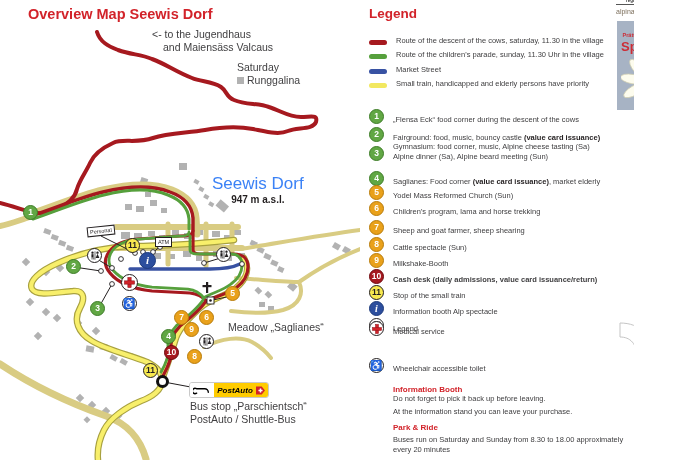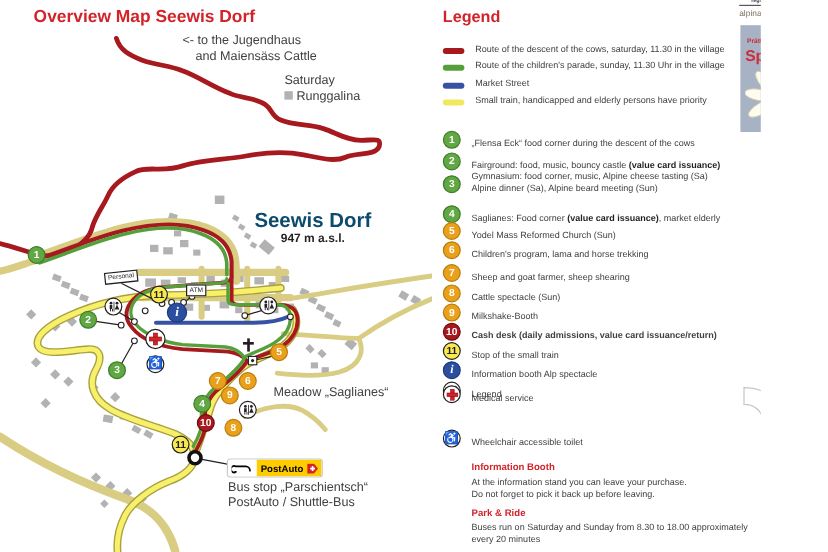--- a/index.html
+++ b/index.html
@@ -2,21 +2,21 @@
 <html><head>
 <meta charset="utf-8">
 <style>
   html,body{margin:0;padding:0;background:#fff;}
   #stage{position:relative;width:634px;height:460px;background:#fff;overflow:hidden;
          font-family:"Liberation Sans",sans-serif;color:#414042;}
   .abs{position:absolute;}
   
   .map-title{font-size:14.5px;font-weight:bold;color:#d2232a;white-space:nowrap;}
   .map-note{font-size:10.5px;color:#414042;line-height:1.25;white-space:nowrap;}
-  .village-name{font-size:17px;font-weight:bold;color:#0c4a6e;white-space:nowrap;}
+  .village-name{font-size:17px;font-weight:normal;color:#3b82f6;white-space:nowrap;}
   .village-elev{font-size:10px;font-weight:bold;color:#231f20;text-align:center;}
   .tiny-box{background:#fff;border:1px solid #231f20;font-size:5.5px;color:#231f20;
             padding:0 2px;line-height:8px;white-space:nowrap;}
   .sq-bullet{display:inline-block;width:7px;height:7px;background:#b2b2b2;margin-right:3px;}
   
   .mk{position:absolute;width:15px;height:15px;border-radius:50%;box-sizing:border-box;
       display:flex;align-items:center;justify-content:center;
       font-size:8.5px;font-weight:bold;color:#fff;line-height:1;}
   .mk.green{background:#61a744;border:1px solid #3e7d28;}
   .mk.orange{background:#e9a11b;border:1px solid #b87c0b;}
@@ -38,21 +38,21 @@
   .b{font-weight:bold;color:#231f20;}
   .sec-title{font-size:8px;font-weight:bold;color:#d2232a;}
   .sec-text{font-size:7.5px;color:#414042;line-height:1.35;}
   
   .icon-cell{display:flex;align-items:center;justify-content:center;}
   
   .pa-box{position:absolute;display:flex;height:14px;width:78px;border:1px solid #c9c9c9;
           border-radius:3px;overflow:hidden;background:#fff;}
   .pa-left{width:24px;background:#fff;display:flex;align-items:center;justify-content:center;}
   .pa-right{flex:1;background:#ffcc00;display:flex;align-items:center;justify-content:center;gap:3px;}
-  .pa-word{font-size:8px;font-weight:bold;color:#000;}
+  .pa-word{font-size:8px;font-weight:bold;font-style:italic;color:#000;}
   
   .alp-box{position:absolute;left:617px;top:21px;width:64px;height:89px;background:#a7b3c4;
            padding:3px 4px;box-sizing:border-box;}
   .alp-small{font-size:5.5px;color:#cc2d36;font-weight:bold;}
   .alp-big{font-size:13px;font-weight:bold;color:#cc2d36;line-height:1;}
   .av-line{position:absolute;left:616px;top:8px;width:70px;font-size:7px;color:#7c6f5c;
            display:flex;align-items:center;gap:2px;}
   .av-cert{font-size:3.5px;line-height:1.1;color:#7c6f5c;}
   .tagline{position:absolute;left:616px;top:-2px;font-size:4.5px;font-weight:bold;color:#3f3f3f;
            border-bottom:0.5px solid #555;padding-bottom:1px;width:66px;text-align:center;}
@@ -211,21 +211,21 @@
         <circle cx="143" cy="252" r="2.4"></circle>
       <circle cx="160" cy="247" r="2.4"></circle>
         <circle cx="242" cy="264" r="2.4"></circle>
     </g>
     <circle cx="210.5" cy="300.5" r="1.3" fill="#231f20"></circle>
   </svg>
 
   <div class="abs map-title" style="left:28px;top:6px">Overview Map Seewis Dorf</div>
   <div class="abs map-note" style="left:152px;top:28px">
     <div>&lt;- to the Jugendhaus</div>
-    <div style="padding-left:11px">and Maiensäss Cattle</div>
+    <div style="padding-left:11px">and Maiensäss Valcaus</div>
   </div>
   <div class="abs map-note" style="left:237px;top:61px">
     <div>Saturday</div>
     <div><span class="sq-bullet"></span><span>Runggalina</span></div>
   </div>
   <div class="abs" style="left:212px;top:174px;text-align:right">
     <div class="village-name">Seewis Dorf</div>
     <div class="village-elev">947 m a.s.l.</div>
   </div>
   <div class="abs map-note" style="left:228px;top:321px">Meadow „Saglianes“</div>
@@ -413,22 +413,22 @@
     </span>
     <span class="txt">Medical service</span>
   </div>
   <div class="lrow" style="top:357px">
     <span class="lmk icon-cell" style="background:#fff;border:1.3px solid #231f20;color:#231f20;font-size:10px;font-weight:normal">♿</span>
     <span class="txt">Wheelchair accessible toilet</span>
   </div>
 
   <div class="abs" style="left:393px;top:385px">
     <div class="sec-title">Information Booth</div>
+    <div class="sec-text">Do not forget to pick it back up before leaving.</div>
     <div class="sec-text" style="margin-top:3px">At the information stand you can leave your purchase.</div>
-    <div class="sec-text">Do not forget to pick it back up before leaving.</div>
   </div>
   <div class="abs" style="left:393px;top:423px">
     <div class="sec-title">Park &amp; Ride</div>
     <div class="sec-text" style="margin-top:3px">Buses run on Saturday and Sunday from 8.30 to 18.00 approximately</div>
     <div class="sec-text">every 20 minutes</div>
   </div>
 
   <div class="tagline">regional – echte Wahl</div>
   <div class="av-line">
     <span>alpinavera</span>

